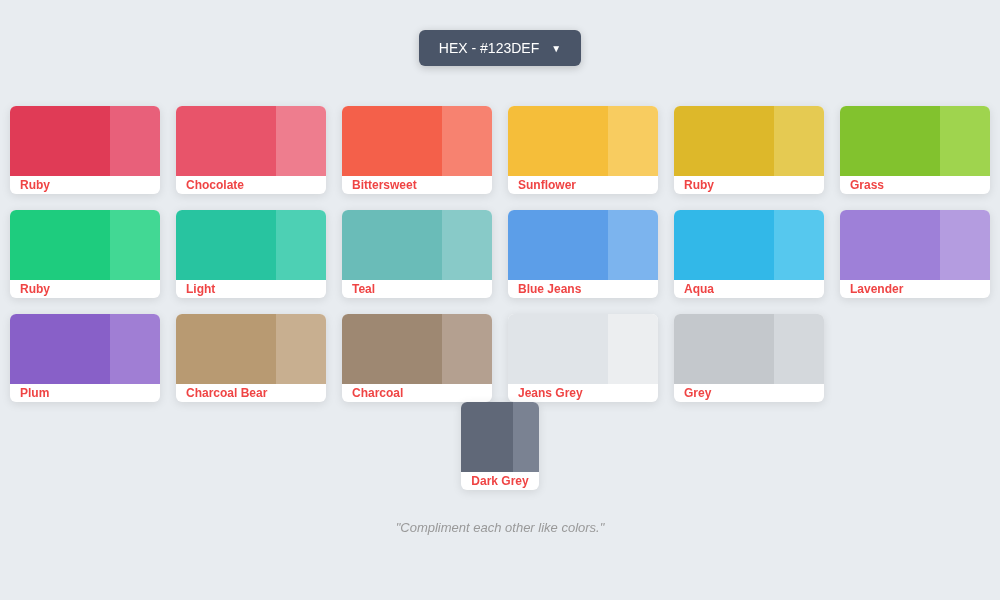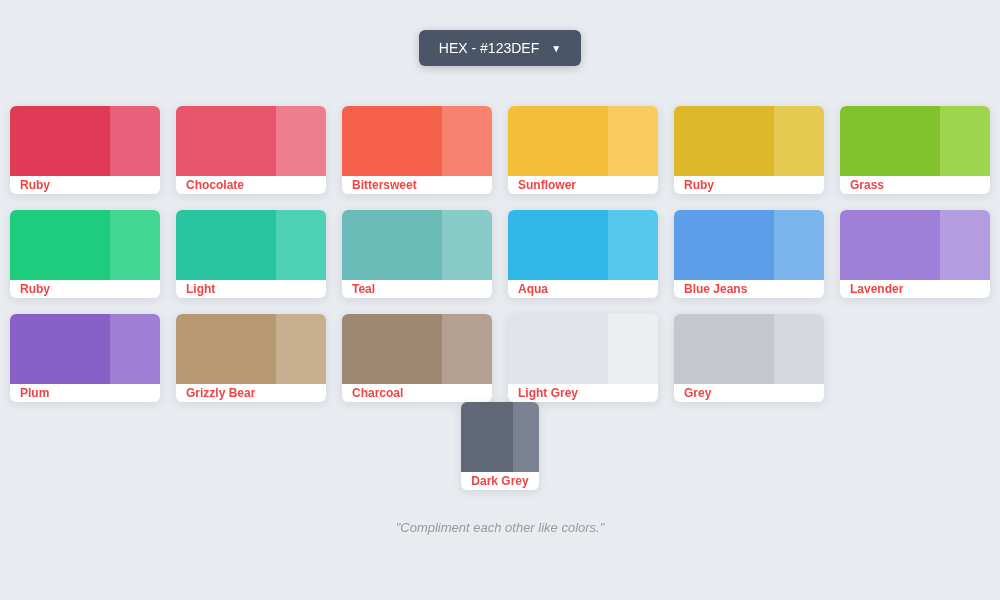--- a/index.html
+++ b/index.html
@@ -142,66 +142,66 @@
     </div>
     <div class="color-card">
       <div class="color-swatches">
         <div class="swatch-main" style="background: rgb(106, 188, 184);"></div>
         <div class="swatch-light" style="background: rgb(136, 202, 200);"></div>
       </div>
       <div class="color-label">Teal</div>
     </div>
     <div class="color-card">
       <div class="color-swatches">
+        <div class="swatch-main" style="background: rgb(92, 158, 232);"></div>
+        <div class="swatch-light" style="background: rgb(124, 180, 238);"></div>
+      </div>
+      <div class="color-label">Blue Jeans</div>
+    </div>
+    <div class="color-card">
+      <div class="color-swatches">
         <div class="swatch-main" style="background: rgb(50, 184, 232);"></div>
         <div class="swatch-light" style="background: rgb(86, 200, 238);"></div>
       </div>
       <div class="color-label">Aqua</div>
     </div>
     <div class="color-card">
       <div class="color-swatches">
-        <div class="swatch-main" style="background: rgb(92, 158, 232);"></div>
-        <div class="swatch-light" style="background: rgb(124, 180, 238);"></div>
-      </div>
-      <div class="color-label">Blue Jeans</div>
-    </div>
-    <div class="color-card">
-      <div class="color-swatches">
         <div class="swatch-main" style="background: rgb(158, 128, 216);"></div>
         <div class="swatch-light" style="background: rgb(180, 156, 224);"></div>
       </div>
       <div class="color-label">Lavender</div>
     </div>
     <div class="color-card">
       <div class="color-swatches">
         <div class="swatch-main" style="background: rgb(136, 96, 200);"></div>
         <div class="swatch-light" style="background: rgb(160, 126, 212);"></div>
       </div>
       <div class="color-label">Plum</div>
     </div>
     <div class="color-card">
       <div class="color-swatches">
         <div class="swatch-main" style="background: rgb(184, 154, 114);"></div>
         <div class="swatch-light" style="background: rgb(200, 175, 144);"></div>
       </div>
-      <div class="color-label">Grizzly Bear</div>
+      <div class="color-label">Charcoal Bear</div>
     </div>
     <div class="color-card">
       <div class="color-swatches">
         <div class="swatch-main" style="background: rgb(158, 136, 114);"></div>
         <div class="swatch-light" style="background: rgb(180, 160, 144);"></div>
       </div>
       <div class="color-label">Charcoal</div>
     </div>
     <div class="color-card">
       <div class="color-swatches">
         <div class="swatch-main" style="background: rgb(224, 228, 232);"></div>
         <div class="swatch-light" style="background: rgb(236, 238, 240);"></div>
       </div>
-      <div class="color-label">Light Grey</div>
+      <div class="color-label">Jeans Grey</div>
     </div>
     <div class="color-card">
       <div class="color-swatches">
         <div class="swatch-main" style="background: rgb(196, 200, 204);"></div>
         <div class="swatch-light" style="background: rgb(212, 216, 220);"></div>
       </div>
       <div class="color-label">Grey</div>
     </div>
   </div>
 

